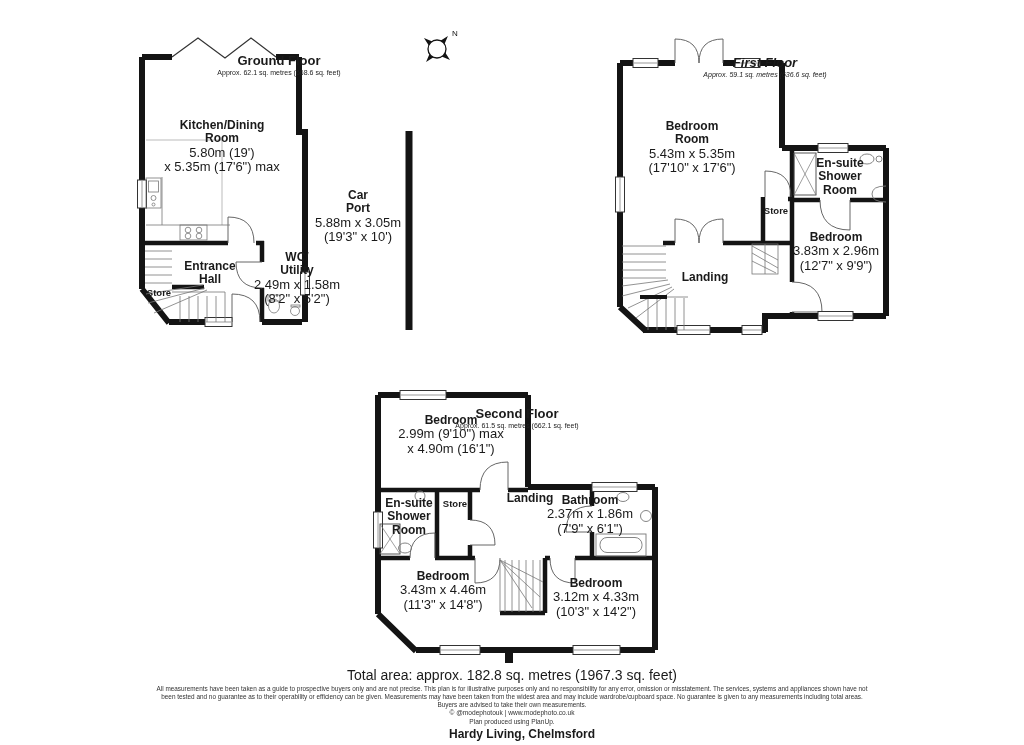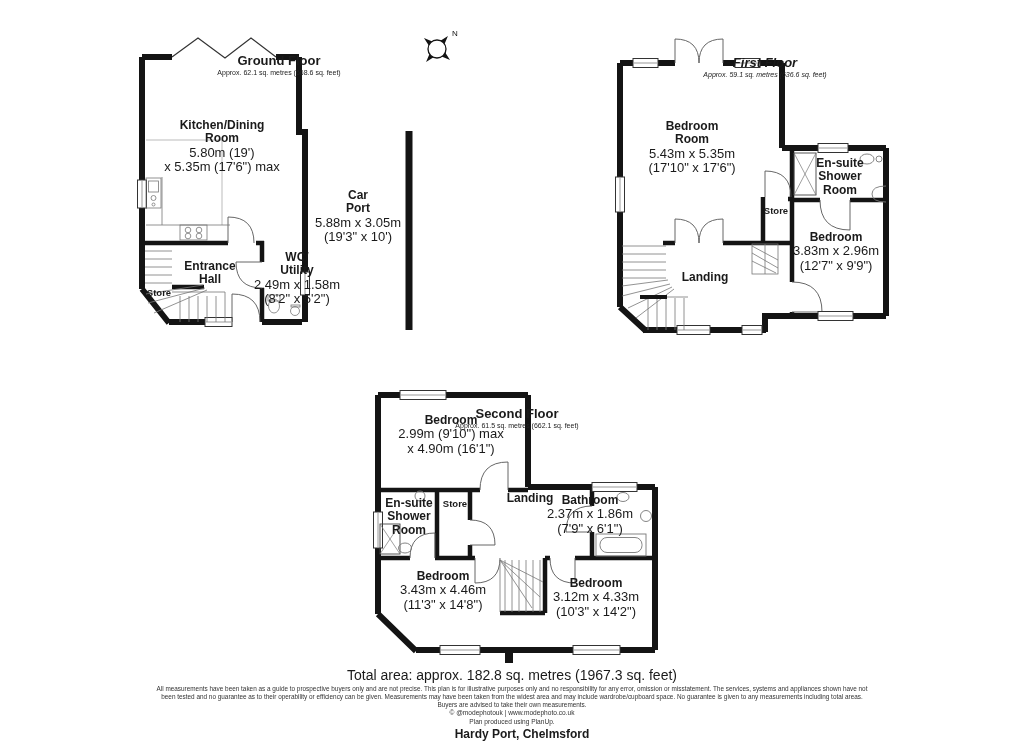--- a/index.html
+++ b/index.html
@@ -304,16 +304,16 @@
   <div class="lbl" style="left:512px;top:685px;">
     <span class="disc">All measurements have been taken as a guide to prospective buyers only and are not precise. This plan is for illustrative purposes only and no responsibility for any error, omission or misstatement. The services, systems and appliances shown have not</span>
     <span class="disc">been tested and no guarantee as to their operability or efficiency can be given. Measurements may have been taken from the widest area and may include wardrobe/cupboard space. No guarantee is given to any measurements including total areas.</span>
     <span class="disc">Buyers are advised to take their own measurements.</span>
   </div>
   <div class="lbl" style="left:512px;top:709px;">
     <span class="cred">© @modephotouk | www.modephoto.co.uk</span>
     <span class="cred">Plan produced using PlanUp.</span>
   </div>
   <div class="lbl" style="left:522px;top:728px;">
-    <span class="addr">Hardy Port, Chelmsford</span>
+    <span class="addr">Hardy Living, Chelmsford</span>
   </div>
 
 </div>
 
 </body></html>

